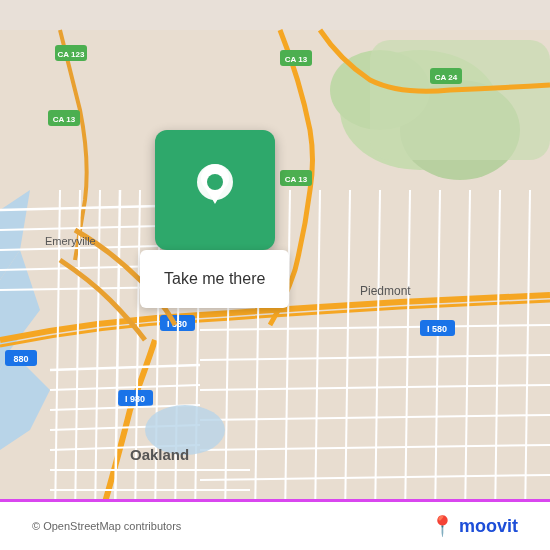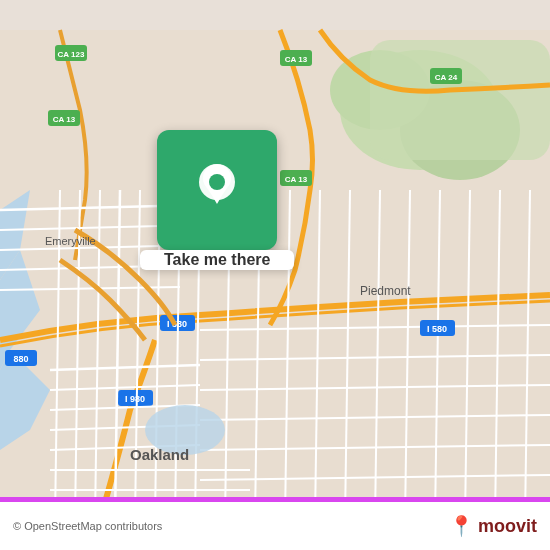--- a/index.html
+++ b/index.html
@@ -46,41 +46,41 @@
       display: flex;
       align-items: center;
       justify-content: center;
       box-shadow: 0 4px 12px rgba(0,0,0,0.3);
     }
 
     #take-me-there-btn {
       background-color: white;
       border: none;
       border-radius: 6px;
-      padding: 1px 24px;
+      padding: 20px 24px;
       font-size: 16px;
-      font-weight: 700;
+      font-weight: 400;
       color: #333;
       cursor: pointer;
       box-shadow: 0 2px 8px rgba(0,0,0,0.2);
       margin-top: 0;
       white-space: nowrap;
     }
 
     #card-overlay {
       position: absolute;
       bottom: 0;
       left: 0;
       right: 0;
       background: white;
-      padding: 12px 13px;
+      padding: 12px 32px;
       display: flex;
       align-items: center;
       justify-content: space-between;
-      border-top: 5px solid #d946ef;
+      border-top: 3px solid #d946ef;
     }
 
     #card-left {
       display: flex;
       flex-direction: column;
       gap: 2px;
     }
 
     #copyright-text {
       font-size: 11px;
@@ -95,21 +95,21 @@
 
     #moovit-logo {
       display: flex;
       align-items: center;
       gap: 4px;
     }
 
     #moovit-text {
       font-size: 18px;
       font-weight: 700;
-      color: #7f1d1d;
+      color: #1d4ed8;
     }
 
     #moovit-pin {
       font-size: 20px;
     }
   </style>
 </head>
 <body>
 
 <div id="map-container">

